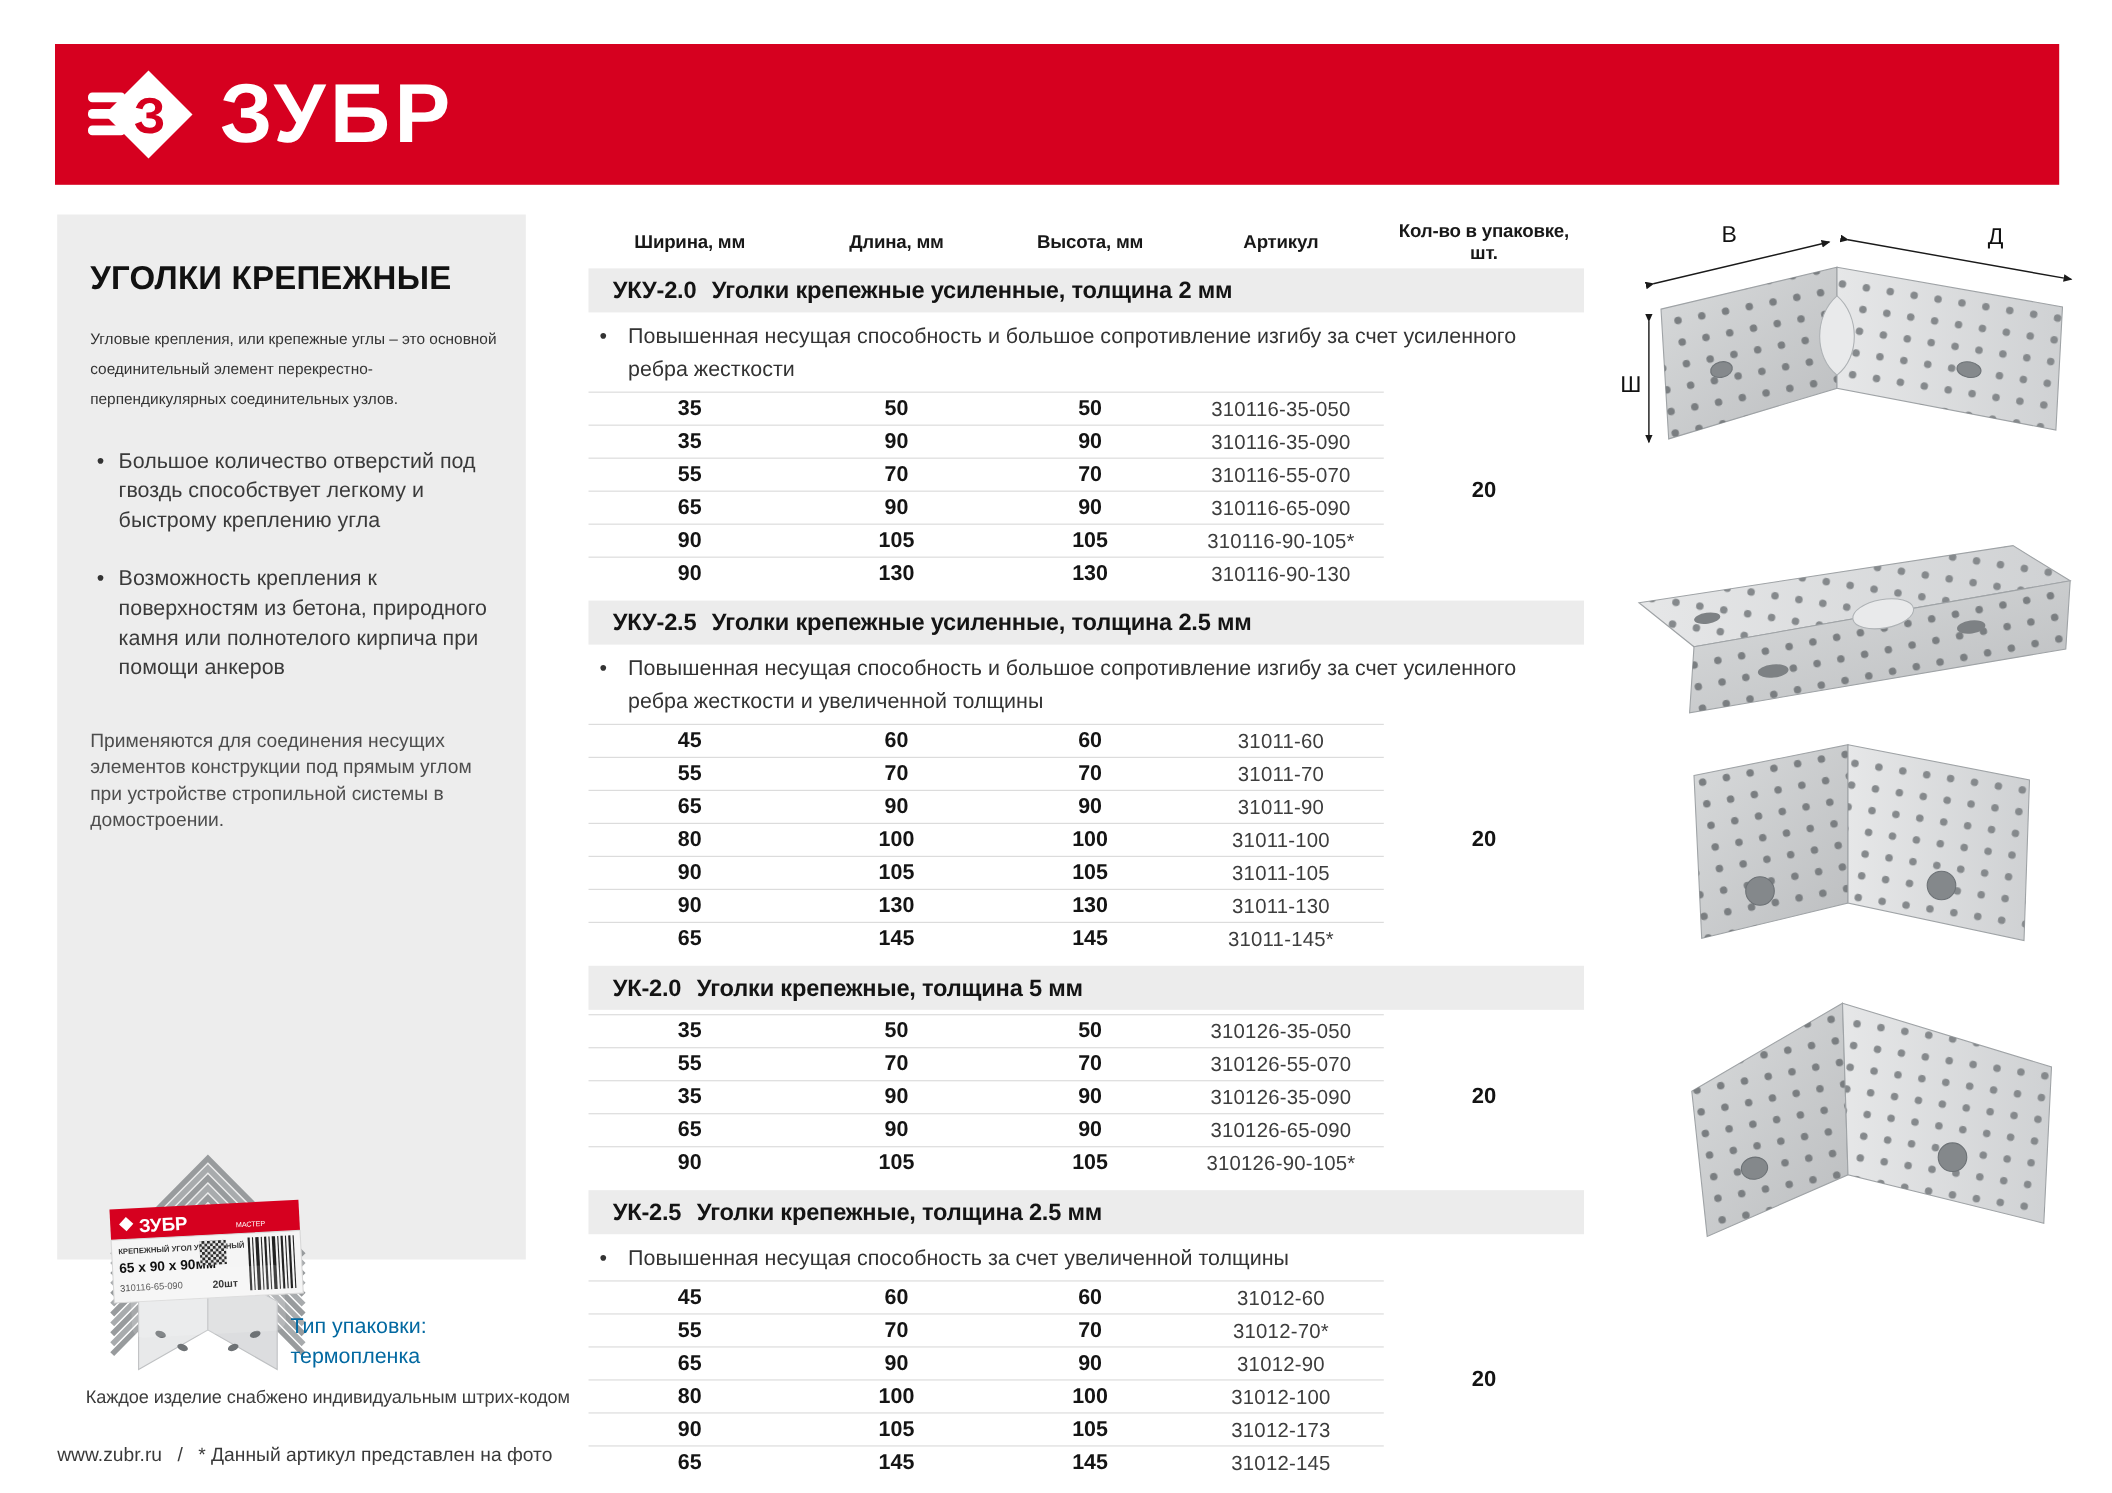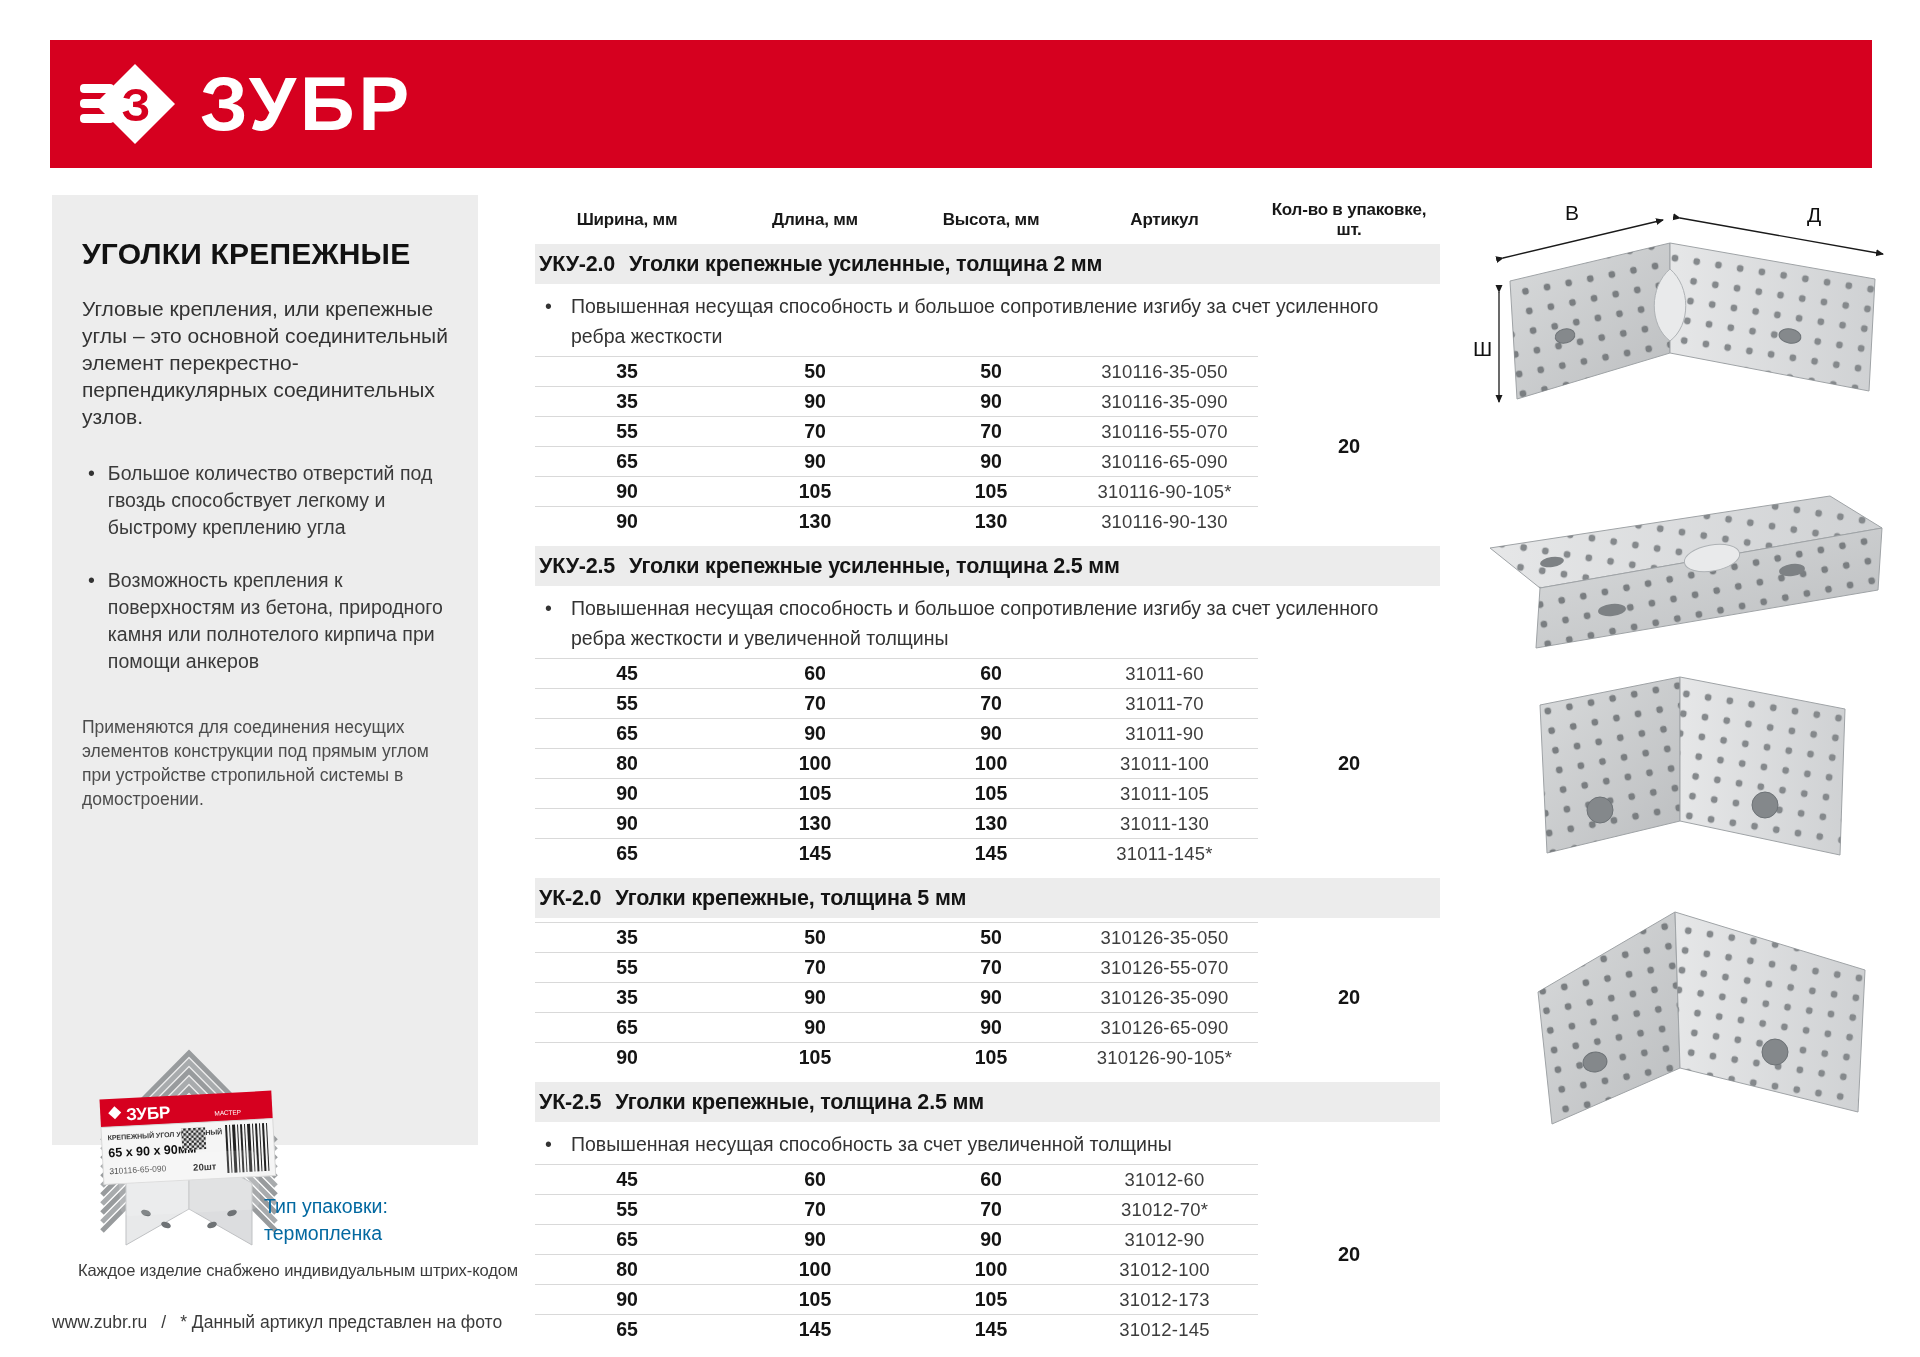--- a/index.html
+++ b/index.html
@@ -8,37 +8,37 @@
 
   
   .banner{position:absolute;left:50px;top:40px;width:1822px;height:128px;background:#d6001f;
           display:flex;align-items:center;}
   .logo{display:flex;align-items:center;gap:20px;margin-left:30px;}
   .logo-text{color:#fff;font-size:76px;font-weight:bold;letter-spacing:4px;line-height:1;}
 
   
   .sidebar{position:absolute;left:52px;top:195px;width:426px;height:950px;background:#ededed;}
   .sb-title{margin:42px 28px 24px 30px;font-size:30px;font-weight:bold;color:#121212;letter-spacing:.2px;}
-  .sb-intro{margin:17px 26px 30px 30px;font-size:21px;line-height:27px;color:#333;}
+  .sb-intro{margin:17px 26px 30px 30px;font-size:14px;line-height:27px;color:#333;}
   .sb-bullet{display:flex;gap:13px;margin:0 20px 26px 36px;font-size:19.5px;line-height:27px;color:#3a3a3a;}
   .sb-bullet .dot{flex:0 0 auto;color:#333;}
   .sb-app{margin:40px 24px 0 30px;font-size:17.5px;line-height:24px;color:#4d4d4d;}
   .photo-wrap{position:absolute;left:12px;top:838px;width:250px;height:255px;}
   .pack-type{position:absolute;left:212px;top:998px;font-size:19.5px;line-height:27px;color:#0369a1;}
   .bc-note{position:absolute;left:26px;top:1066px;font-size:16.5px;color:#3c3c3c;white-space:nowrap;letter-spacing:-.1px;}
 
   
   .footer{position:absolute;left:52px;top:1312px;font-size:17.5px;color:#3a3a3a;display:flex;gap:14px;align-items:baseline;}
 
   
   .table-wrap{position:absolute;left:535px;top:200px;width:905px;}
   .thead{display:grid;grid-template-columns:184px 192px 160px 187px 182px;height:34px;
          align-items:center;text-align:center;font-weight:bold;font-size:17px;color:#181818;letter-spacing:-.2px;}
   .section{margin-top:10px;}
-  .band{height:40px;background:#ececec;display:flex;align-items:center;padding-left:4px;
+  .band{height:40px;background:#ececec;display:flex;align-items:center;padding-left:22px;
         font-size:21.5px;font-weight:bold;color:#141414;letter-spacing:-.2px;box-sizing:border-box;}
   .band .code{margin-right:14px;}
   .note{display:flex;margin:7px 0 5px 10px;font-size:19.5px;line-height:30px;color:#333;}
   .note .dot{width:26px;flex:0 0 auto;}
   .note .txt{max-width:860px;}
   .rows{position:relative;width:905px;margin-top:4px;}
   .row{display:grid;grid-template-columns:184px 192px 160px 187px;width:723px;height:30px;
        align-items:center;text-align:center;border-top:1px solid #d9d9d9;box-sizing:border-box;}
   .row:last-of-type{border-bottom:1px solid #d9d9d9;}
   .cell.num{font-weight:bold;font-size:19.5px;color:#141414;}

